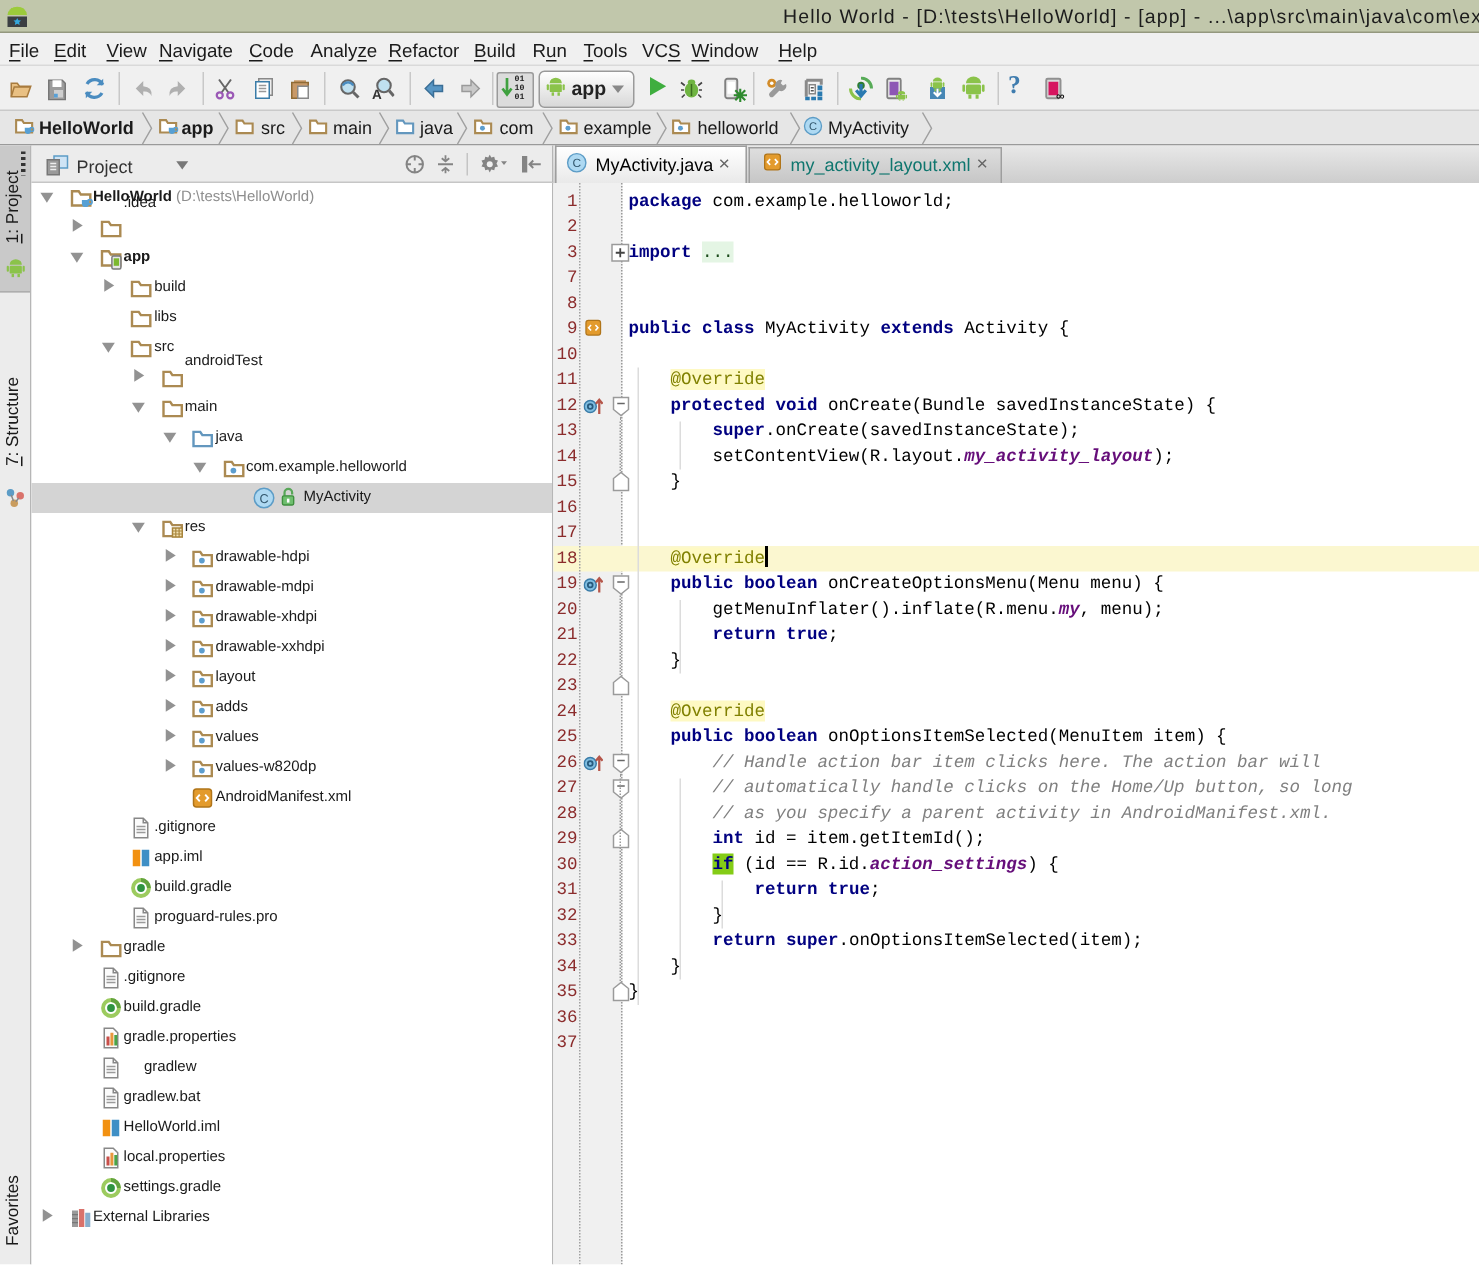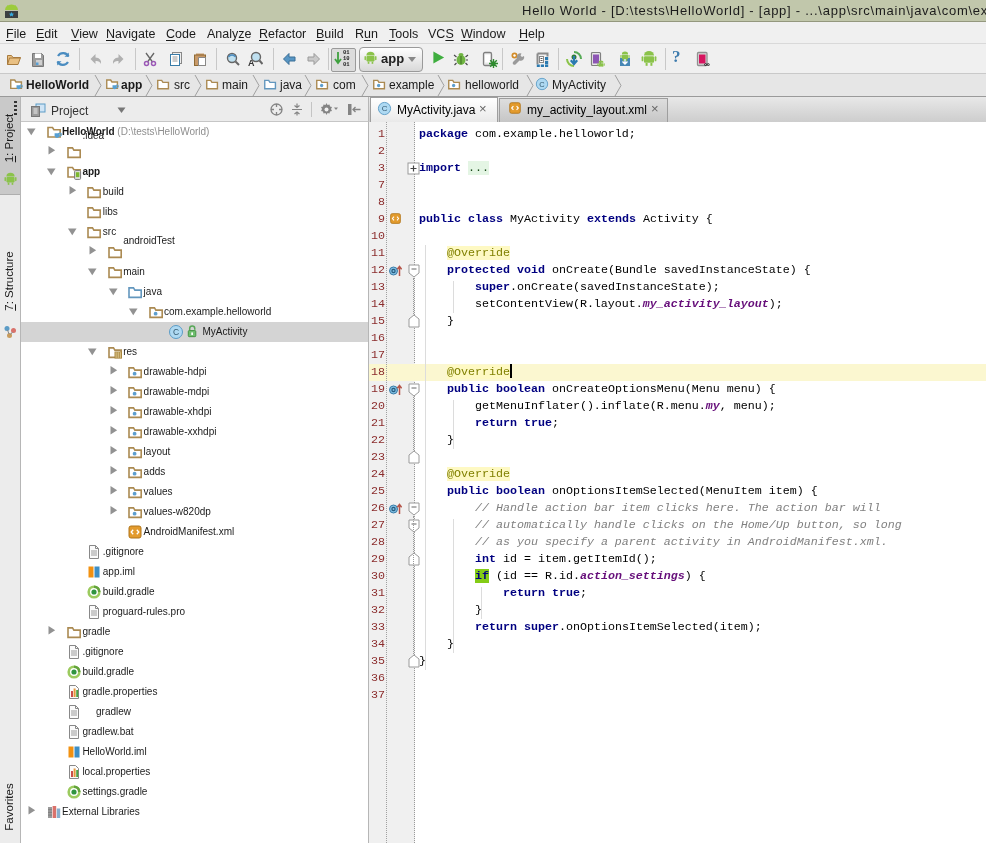--- a/index.html
+++ b/index.html
@@ -405,21 +405,21 @@
     <rect x="1" y="2" width="3.5" height="11" fill="#848484"></rect>
     <path d="M13.5 7.5 h-7 M8.5 5 L6 7.5 L8.5 10" fill="none" stroke="#848484" stroke-width="1.3"></path>
   </svg>
 <div class="abs" style="left:14px;top:101px;width:3px;height:16px;background:repeating-linear-gradient(#333 0 2px,transparent 2px 4px)"></div>
 <div class="abs" id="ptree"></div>
 <div class="abs" style="left:369px;top:97px;width:617px;height:25px;background:linear-gradient(#e8e8e8,#cdcdcd);border-bottom:1px solid #9e9e9e"></div>
 <div class="abs" style="left:499px;top:98px;width:169px;height:24px;background:linear-gradient(#dedede,#c6c6c6);border:1px solid #9e9e9e;border-bottom:none;box-sizing:border-box"></div>
 <svg class="abs" style="left:508px;top:101px" width="14" height="14" viewBox="0 0 16 16">
     <use href="#fileXml"></use>
   </svg>
-<div class="abs" style="left:527px;top:103px;font-size:12px;color:#000000">my_activity_layout.xml</div>
+<div class="abs" style="left:527px;top:103px;font-size:12px;color:#0f766e">my_activity_layout.xml</div>
 <div class="abs" style="left:651px;top:101px;font-size:13px;color:#666">×</div>
 <div class="abs" style="left:370px;top:97px;width:128px;height:25px;background:linear-gradient(#ffffff,#e9e9e9);border:1px solid #9e9e9e;border-bottom:none;box-sizing:border-box"></div>
 <svg class="abs" style="left:377px;top:101px" width="15" height="15" viewBox="0 0 16 16">
     <use href="#classC"></use>
   </svg>
 <div class="abs" style="left:397px;top:103px;font-size:12px;color:#000">MyActivity.java</div>
 <div class="abs" style="left:479px;top:101px;font-size:13px;color:#666">×</div>
 <div class="abs" id="editor"></div>
 <div class="abs" id="gutterbg"></div>
 <svg class="abs" style="left:25.0px;top:125px" width="12.5" height="12.5" viewBox="0 0 16 16">

